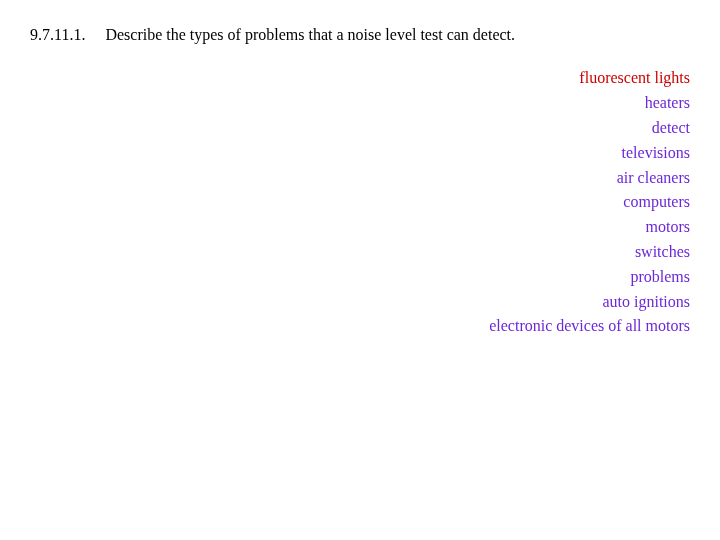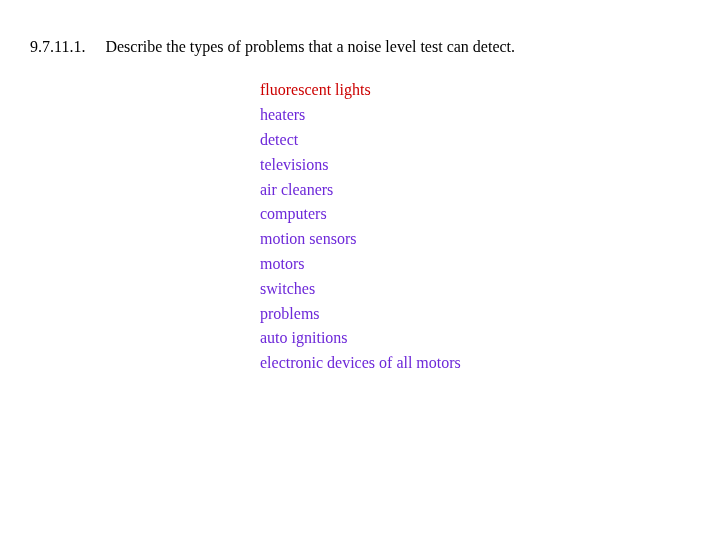--- a/index.html
+++ b/index.html
@@ -14,32 +14,33 @@
       background: #ffffff;
       font-family: Times New Roman, Times, serif;
       font-size: 16px;
       color: #000000;
       overflow: hidden;
     }
 
     .page-container {
       width: 720px;
       height: 392px;
-      padding: 36px 30px;
+      padding: 24px 30px;
     }
 
     .question-text {
       font-size: 16px;
       line-height: 1.4;
       margin-bottom: 20px;
       color: #000000;
     }
 
     .list-container {
       padding-left: 230px;
+      text-align: right;
     }
 
     .list-item {
       font-size: 16px;
       line-height: 1.55;
       color: #6d28d9;
     }
 
     .list-item.highlighted {
       color: #cc0000;
@@ -55,20 +56,19 @@
     <span>Describe the types of problems that a noise level test can detect.</span>
   </div>
 
   <div class="list-container" id="list-container">
   <div class="list-item highlighted">fluorescent lights</div>
       <div class="list-item">heaters</div>
       <div class="list-item">detect</div>
       <div class="list-item">televisions</div>
       <div class="list-item">air cleaners</div>
       <div class="list-item">computers</div>
-      <div class="list-item">motion sensors</div>
       <div class="list-item">motors</div>
       <div class="list-item">switches</div>
       <div class="list-item">problems</div>
       <div class="list-item">auto ignitions</div>
       <div class="list-item">electronic devices of all motors</div>
     </div>
 </div>
 
 </body></html>

